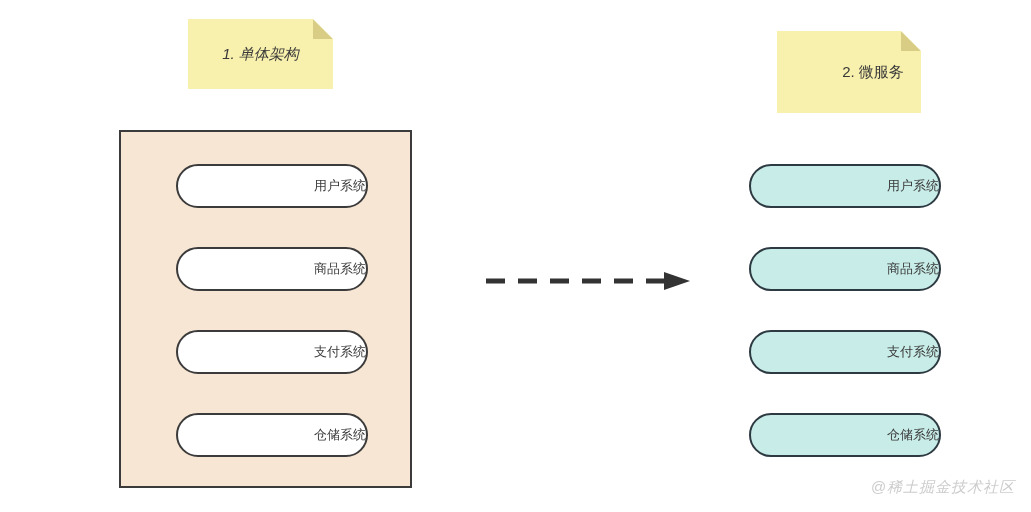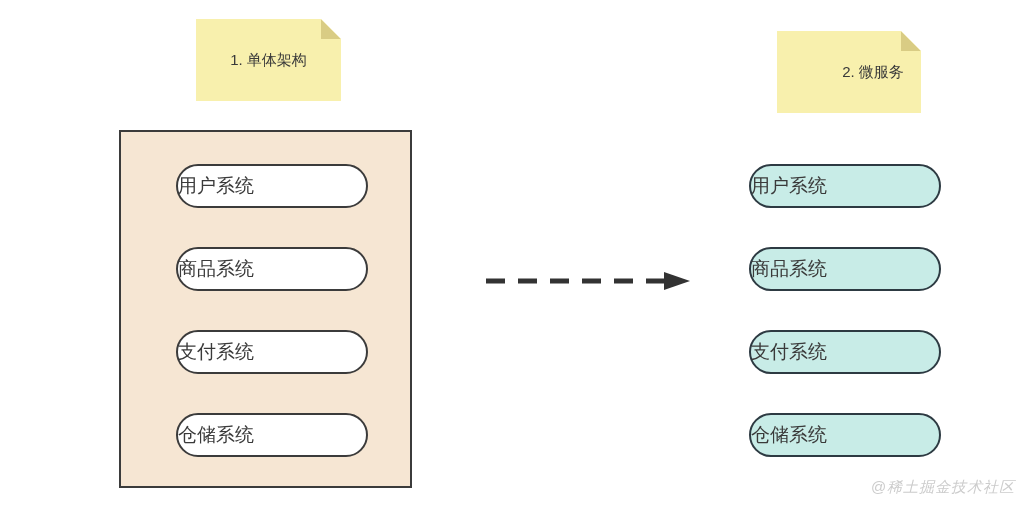--- a/index.html
+++ b/index.html
@@ -39,41 +39,41 @@
   }
   .sticky-note .fold{
     position:absolute;
     top:0;
     right:0;
     width:20px;
     height:20px;
     background:var(--note-fold);
     clip-path:polygon(0 0, 100% 100%, 0 100%);
   }
-  .note-monolith{left:196px;top:19px;width:145px;height:82px;}
+  .note-monolith{left:188px;top:19px;width:145px;height:70px;font-style:italic;}
   .note-micro{left:777px;top:31px;width:144px;height:82px;padding-left:48px;}
   
   .monolith-box{
     position:absolute;
     left:119px;
     top:130px;
     width:293px;
     height:358px;
     background:var(--monolith-fill);
     border:2px solid var(--dark-border);
   }
   .pill{
     position:absolute;
     width:192px;
     height:44px;
     border-radius:22px;
     display:flex;
     align-items:center;
-    justify-content:flex-start;
-    font-size:19px;
+    justify-content:flex-end;
+    font-size:13px;
     color:var(--text-color);
   }
   .module-pill{
     left:55px;
     background:#ffffff;
     border:2px solid var(--dark-border);
   }
   .module-0{top:32px;}
   .module-1{top:115px;}
   .module-2{top:198px;}

